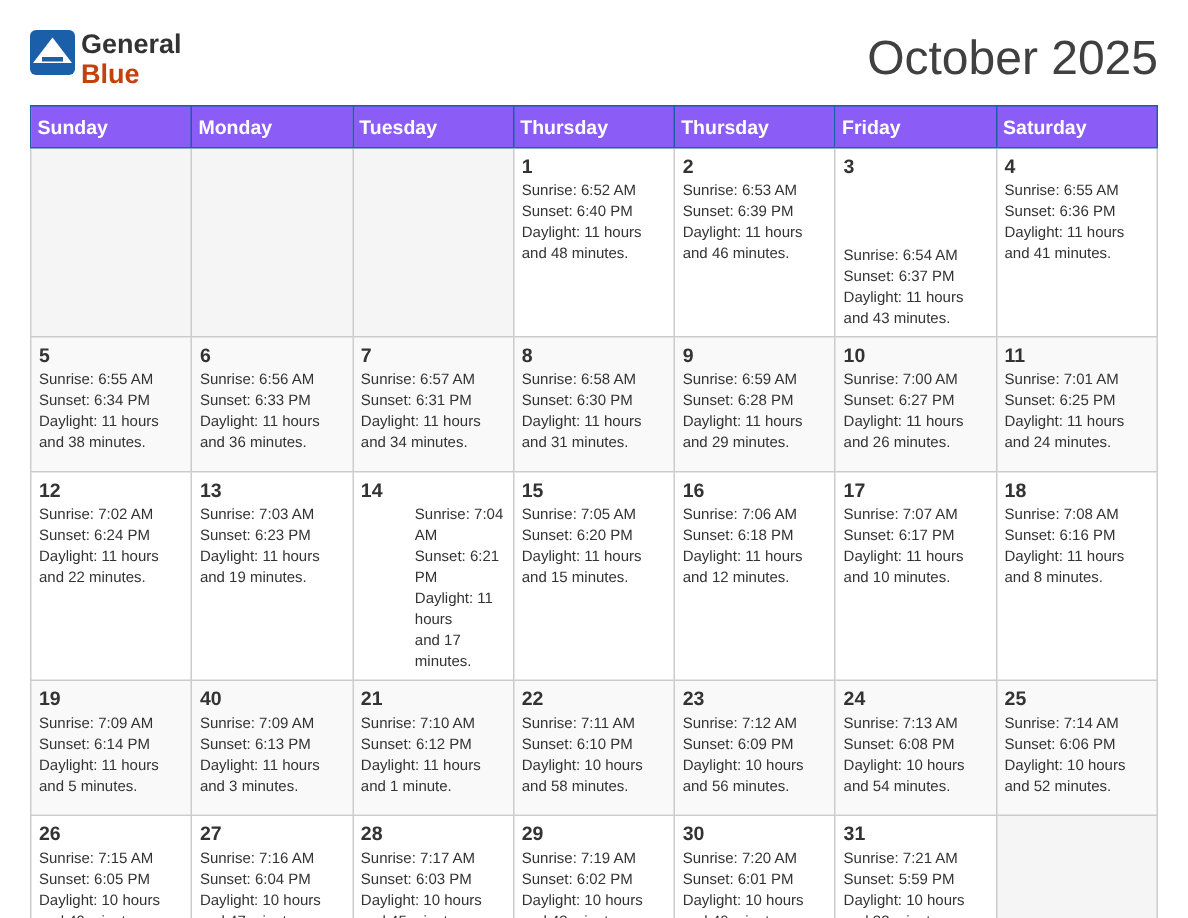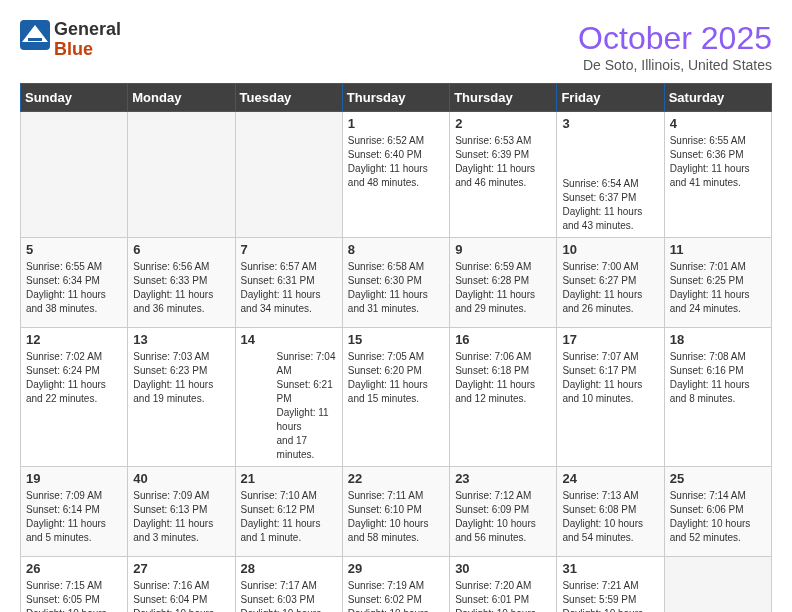--- a/index.html
+++ b/index.html
@@ -32,34 +32,34 @@
     .logo-icon {
       width: 30px;
       height: 30px;
       margin-right: 4px;
     }
     .title-area {
       text-align: right;
     }
     .month-title {
       font-size: 32px;
-      color: #8b5cf6;
+      color: #404040;
       font-weight: normal;
     }
     .location {
       font-size: 14px;
       color: #555;
     }
     .calendar {
       width: 100%;
       border-collapse: collapse;
       border: 1px solid #ccc;
     }
     .calendar th {
-      background: #404040;
+      background: #8b5cf6;
       color: #fff;
       padding: 6px 4px;
       font-size: 13px;
       text-align: left;
       border: 1px solid #1a5fa8;
     }
     .calendar td {
       vertical-align: top;
       border: 1px solid #ccc;
       padding: 4px 5px;
@@ -97,21 +97,20 @@
       <polygon points="15,5 28,22 2,22" fill="white"></polygon>
       <rect x="8" y="18" width="14" height="3" fill="#1a5fa8"></rect>
     </svg>
     <div class="logo-text">
       <span class="logo-general">General</span>
       <span class="logo-blue">Blue</span>
     </div>
   </div>
   <div class="title-area">
     <div class="month-title">October 2025</div>
-    <div class="location">De Soto, Illinois, United States</div>
   </div>
 </div>
 
 <table class="calendar">
   <thead>
     <tr>
     <th>Sunday</th>
         <th>Monday</th>
         <th>Tuesday</th>
         <th>Thursday</th>

